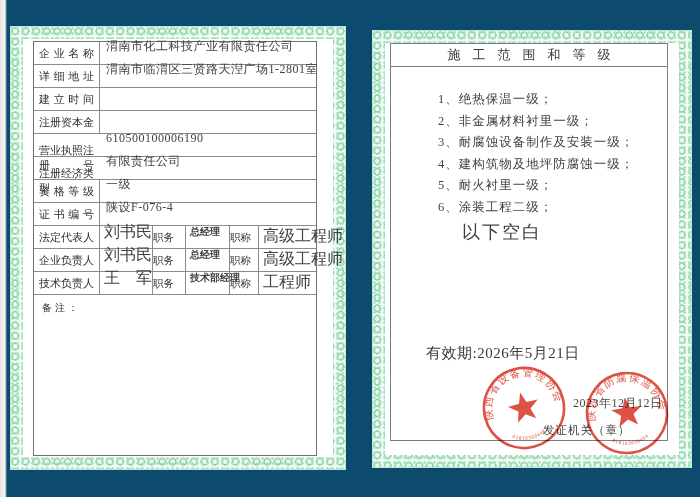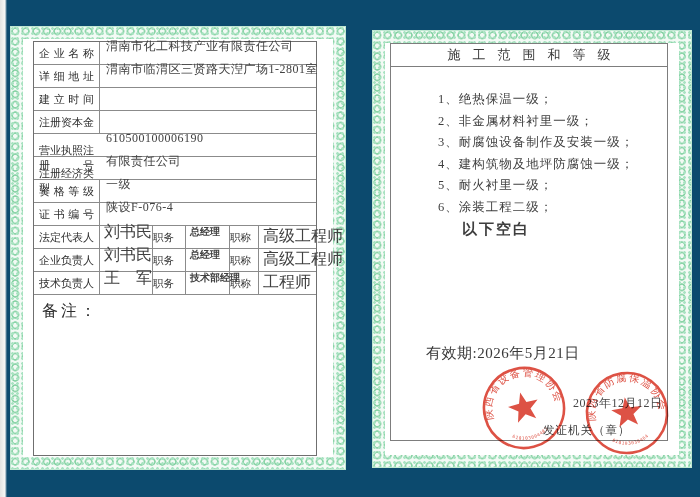--- a/index.html
+++ b/index.html
@@ -39,29 +39,29 @@
   .pcell .val { position:relative; top:-2px; line-height:15px; font-size:16px; color:#414141; }
   .pcell.c-name  { width:52px; flex:0 0 52px; }
   .pcell.c-dl    { width:33px; flex:0 0 33px; }
   .pcell.c-dv    { width:44px; flex:0 0 44px; }
   .pcell.c-tl    { width:29px; flex:0 0 29px; }
   .pcell.c-tv    { flex:1;align-items:center; }
   .pcell.sub { align-items:flex-end; justify-content:flex-start; padding:0 0 3px 0; font-size:10.5px; color:#333; }
   .trow.person .c-dv .val { font-size:10px;font-weight:bold; }
 
   .trow.remarks { flex:1 1 auto; height:auto; border-bottom:none; display:block; }
-  .remarks-label { display:inline-block; padding:6px 0 0 8px; font-size:16px; letter-spacing:3px; color:#2e2e2e; }
+  .remarks-label { display:inline-block; padding:6px 0 0 8px; font-size:10px; letter-spacing:3px; color:#2e2e2e; }
 
   
   .scope-box { position:absolute; left:5px; top:0; width:278px; bottom:14px; border:1px solid #7d7d7d; }
   .scope-title { height:23px; border-bottom:1px solid #7d7d7d; display:flex; align-items:center; justify-content:center; }
   .scope-title span { font-size:13px; color:#3c3c3c; letter-spacing:12px; margin-right:-12px; }
   .scope-items { margin-top:24px; padding-left:47px; }
   .scope-item { height:21.5px; font-size:12.5px; color:#3e3e3e; letter-spacing:1px; white-space:nowrap; }
-  .below-blank { padding-left:24px; height:21.5px; font-size:15px; color:#3e3e3e; letter-spacing:2px;font-weight:bold; }
+  .below-blank { padding-left:24px; height:21.5px; font-size:18px; color:#3e3e3e; letter-spacing:2px; }
   .validity { position:absolute; left:35px; top:300px; font-size:15px; color:#393939; letter-spacing:.5px; }
 
   .issue-date { position:absolute; left:188px; top:352px; font-size:12px; color:#474747; letter-spacing:.5px; z-index:1; white-space:nowrap; }
   .issuer-label { position:absolute; left:158px; top:380px; font-size:11.5px; color:#3d3d3d; letter-spacing:1px; z-index:1; white-space:nowrap; }
 
   .stamp { position:absolute; width:96px; height:96px; mix-blend-mode:multiply; opacity:.88; z-index:2; }
   .stamp-1 { left:91px;  top:317px; transform:rotate(-14deg); }
   .stamp-2 { left:194px; top:322px; transform:rotate(-8deg); }
 </style>
 </head>

